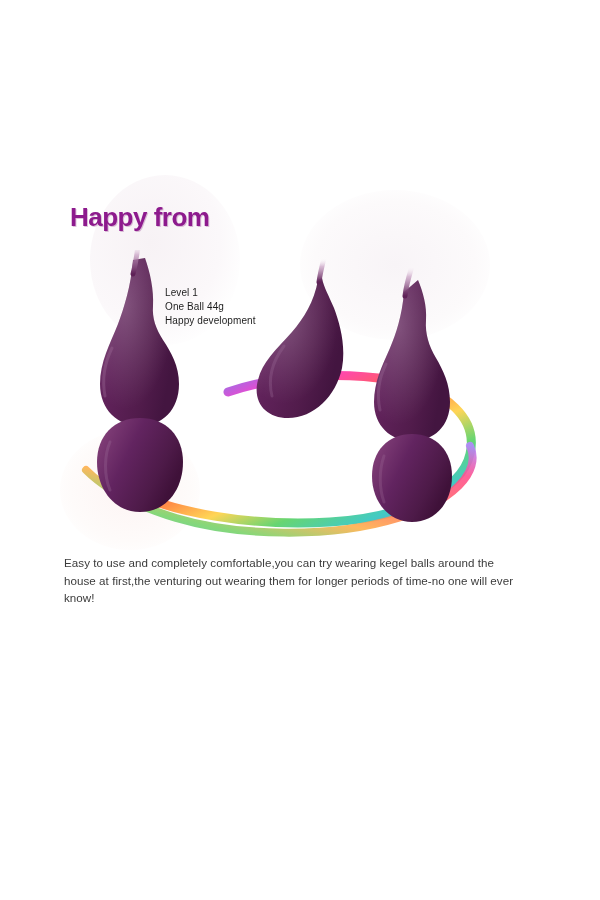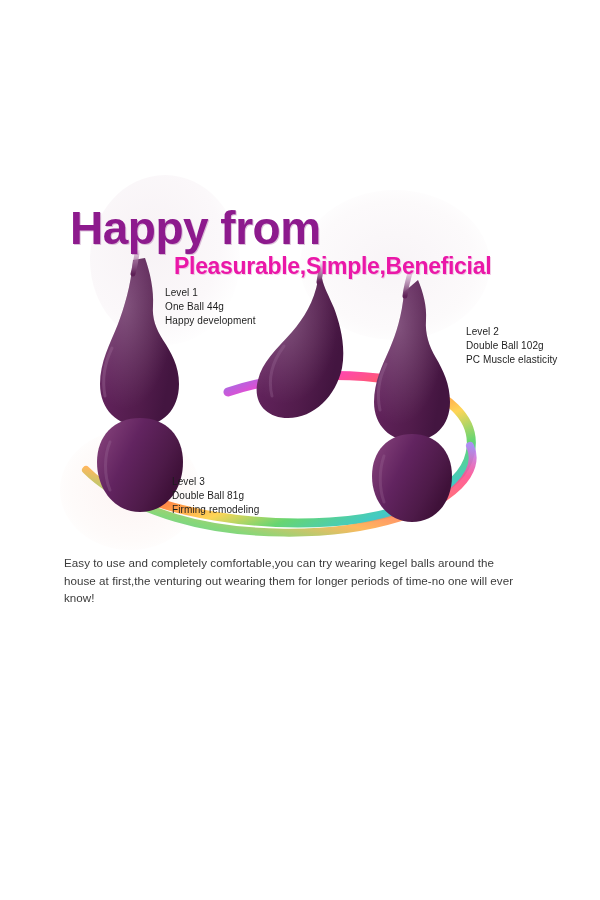--- a/index.html
+++ b/index.html
@@ -41,21 +41,21 @@
 
   
   .headline {
     position: absolute;
     left: 70px;
     top: 204px;
     width: 470px;
     z-index: 6;
   }
   .headline-line1 {
-    font-size: 46px;
+    font-size: 26px;
     font-weight: bold;
     letter-spacing: -0.5px;
     line-height: 1.05;
     color: #8d1a8d;
     text-shadow: 1px 1px 0 rgba(120,10,110,0.25);
   }
   .headline-line2 {
     margin-top: 2px;
     margin-left: 104px;
     font-size: 23px;
@@ -217,38 +217,27 @@
                  C 427,56 423,42 418,30 Z" fill="url(#sheen)"></path>
         <path d="M 386,114 C 378,130 377,146 380,160" fill="none" stroke="#a06f9a" stroke-width="3" opacity="0.32" stroke-linecap="round"></path>
         <path d="M 384,206 C 379,220 379,238 384,252" fill="none" stroke="#a06f9a" stroke-width="3" opacity="0.28" stroke-linecap="round"></path>
       </g>
       <path d="M 412,16 C 409,26 406,36 405,46" fill="none" stroke="url(#stemGrad)" stroke-width="5" stroke-linecap="round"></path>
     </svg>
   </div>
 
   <div class="headline">
     <div class="headline-line1">Happy from</div>
-    <div class="headline-line2">Pleasurable,Simple,Beneficial</div>
   </div>
 
   <div class="callout callout-l1">
     <div>Level 1</div>
     <div>One Ball 44g</div>
     <div>Happy development</div>
   </div>
 
-  <div class="callout callout-l2">
-    <div>Level 2</div>
-    <div>Double Ball 102g</div>
-    <div>PC Muscle elasticity</div>
-  </div>
-
-  <div class="callout callout-l3">
-    <div>Level 3</div>
-    <div>Double Ball 81g</div>
-    <div>Firming remodeling</div>
-  </div>
+
 
   <div class="body-copy">
     <p>Easy to use and completely comfortable,you can try wearing kegel balls around the house at first,the venturing out wearing them for longer periods of time-no one will ever know!</p>
   </div>
 
 </div>
 
 </body></html>

